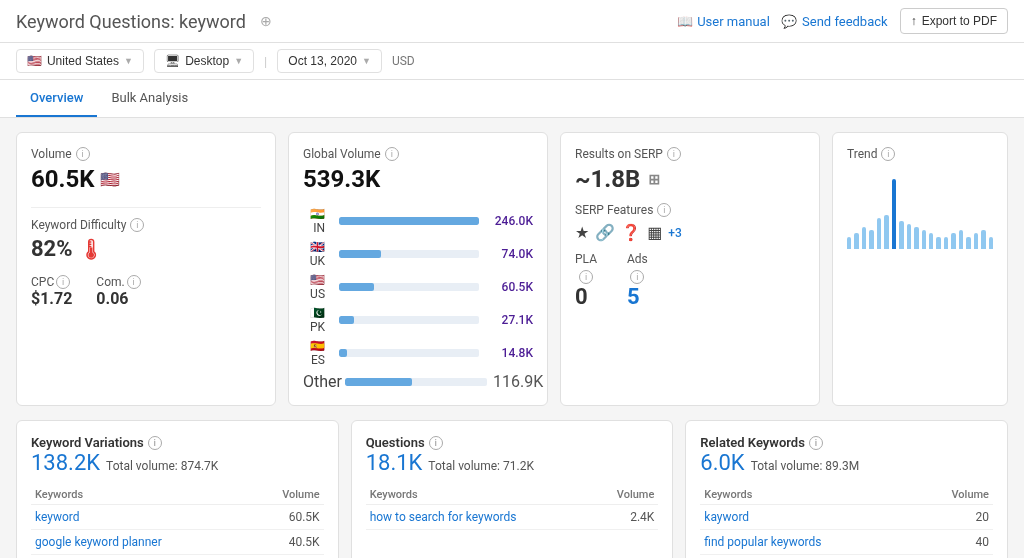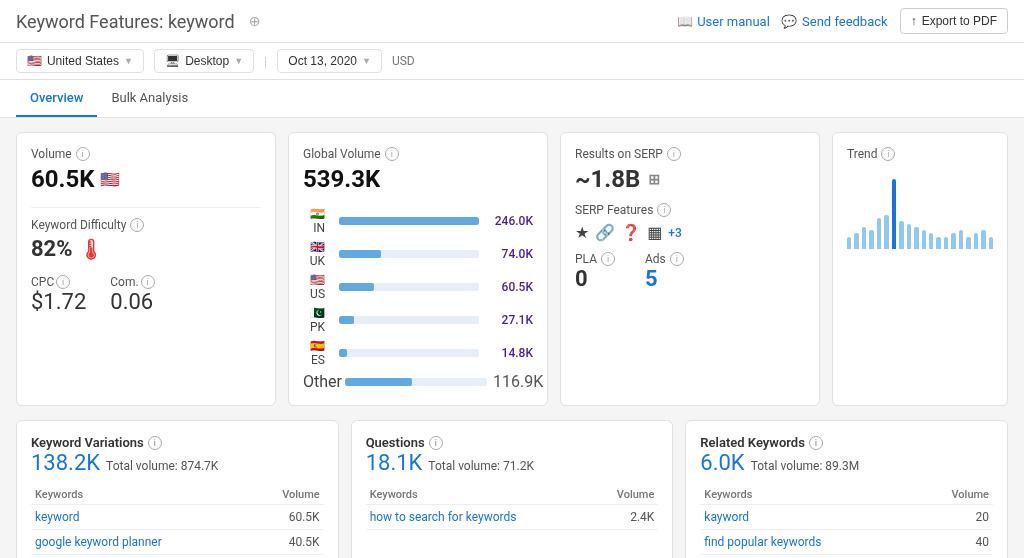--- a/index.html
+++ b/index.html
@@ -111,21 +111,21 @@
 
     .divider { border: none; border-top: 1px solid #eee; margin: 10px 0; }
 
     .card-section-label { font-size: 12px; color: #555; margin-bottom: 4px; display: flex; align-items: center; gap: 4px; }
     .card-section-value { font-size: 22px; font-weight: 700; display: flex; align-items: center; gap: 6px; }
     .difficulty-meter { display: flex; align-items: center; gap: 6px; }
     .meter-icon { font-size: 20px; }
 
     .cpc-row { display: flex; gap: 24px; margin-top: 14px; }
     .cpc-item .cpc-label { font-size: 12px; color: #555; display: flex; align-items: center; gap: 2px; }
-    .cpc-item .cpc-value { font-size: 22px; font-weight: 400; }
+    .cpc-item .cpc-value { font-size: 16px; font-weight: 700; }
 
     
     .country-row {
       display: flex;
       align-items: center;
       gap: 14px;
       margin-bottom: 5px;
       font-size: 12px;
     }
     .country-code { width: 22px; text-align: right; color: #444; display: flex; align-items: center; gap: 3px; }
@@ -139,21 +139,21 @@
     .other-vol { width: 40px; text-align: center; color: #555; }
 
     
     .serp-value { font-size: 24px; font-weight: 700; display: flex; align-items: center; gap: 8px; }
     .copy-icon { font-size: 14px; color: #888; cursor: pointer; }
     .serp-features-label { font-size: 12px; color: #555; margin: 10px 0 6px; display: flex; align-items: center; gap: 4px; }
     .features-icons { display: flex; align-items: center; gap: 6px; margin-bottom: 10px; }
     .feat-icon { font-size: 16px; color: #444; }
     .feat-more { font-size: 12px; color: #1976d2; font-weight: 500; }
     .pla-ads-row { display: flex; gap: 30px; }
-    .pla-ads-item .pa-label { font-size: 12px; color: #555; display: flex; align-items: center; gap: 4px; }
+    .pla-ads-item .pa-label { font-size: 12px; color: #555; display: flex; align-items: center; gap: 4px; flex-direction: column; }
     .pla-ads-item .pa-value { font-size: 22px; font-weight: 700; }
     .pa-value.blue { color: #1976d2; }
 
     
     .trend-chart { display: flex; align-items: flex-end; gap: 3px; height: 80px; margin-top: 8px; padding-top: 10px; }
     .trend-bar { background: #90c8f0; border-radius: 2px 2px 0 0; flex: 1; }
     .trend-bar.highlight { background: #1976d2; }
 
     
     .bottom-row {
@@ -178,21 +178,21 @@
     .bc-table td.right { text-align: right; color: #555; }
     .bc-table td a { color: #1976d2; text-decoration: none; }
     .chevron { font-size: 9px; color: #aaa; }
   </style>
 </head>
 <body>
 
 <div class="top-bar">
   <div style="display:flex; align-items:center; gap:8px;">
     <span class="page-title">
-      <span>Keyword Features:</span>
+      <span>Keyword Questions:</span>
       <span style="color:#555; font-weight:400;">keyword</span>
     </span>
     <span class="add-icon">⊕</span>
   </div>
   <div class="top-bar-right">
     <a href="#">
       <span style="font-size:13px;">📖</span>
       <span>User manual</span>
     </a>
     <a href="#">

